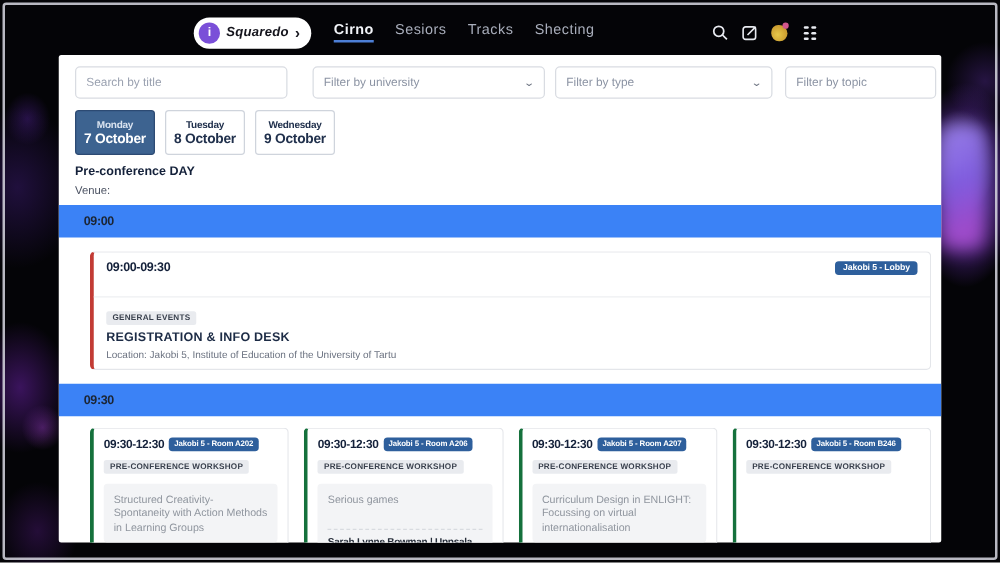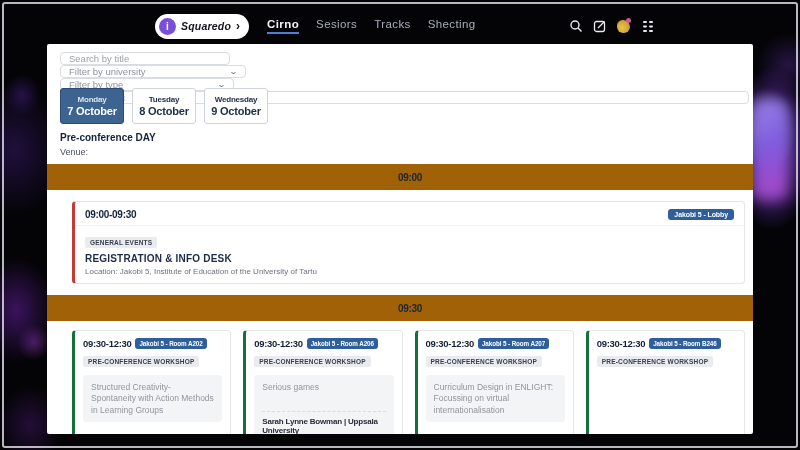--- a/index.html
+++ b/index.html
@@ -40,21 +40,21 @@
   .nav-ic { width:15px; height:15px; display:flex; align-items:center; justify-content:center; cursor:pointer; }
   .avatar-dot { width:13px; height:13px; border-radius:45% 55% 50% 50%;
     background:radial-gradient(circle at 40% 60%, #e8c84a 0%, #c99a2e 70%, #8a6a1a 100%); position:relative; }
   .avatar-dot::after { content:""; position:absolute; right:-1px; top:-2px; width:5px; height:5px; border-radius:50%; background:#d2568c; }
 
   
   .panel { position:relative; width:706px; height:390px; background:#ffffff; border-radius:2px; overflow:hidden;
     color:#1c2533; }
 
   
-  .filter-row { display:flex; margin:8px 0 0 13px; height:28px;flex-direction:column; }
+  .filter-row { display:flex; align-items:center; margin:8px 0 0 13px; height:28px; }
   .tf { height:26px; border:1px solid #d9dce2; border-radius:4px; background:#fff;
     font-size:9.5px; color:#8b93a3; display:flex; align-items:center; padding:0 8px; }
   input.tf { font-family:"Liberation Sans", sans-serif; outline:none; width:170px; margin-right:20px; }
   input.tf::placeholder { color:#9aa1b0; }
   .select { justify-content:space-between; cursor:pointer; }
   .sel-university { width:186px; margin-right:8px; }
   .sel-type { width:174px; margin-right:10px; }
   .sel-topic { flex:1; margin-right:4px; }
   .chev { font-size:8px; color:#6b7280; transform:scaleX(1.4); }
 
@@ -68,27 +68,27 @@
   .tab.selected { background:#3d6390; border-color:#2c4a73; color:#ffffff; }
   .tab.selected .day { color:#dbe4f0; }
 
   
   .venue { margin:8px 0 0 13px; }
   .venue .heading { font-size:10px; font-weight:bold; color:#14213a; }
   .venue .line { font-size:9px; color:#4a5161; margin-top:4px; }
   .venue .loc-bold { font-weight:bold; color:#14213a; }
 
   
-  .band { margin-top:7px; height:26px; background:#a16207; display:flex; align-items:center; padding-left:20px;justify-content:center; }
+  .band { margin-top:7px; height:26px; background:#3b82f6; display:flex; align-items:center; padding-left:20px; }
   .band + .band, .band.second { margin-top:11px; }
   .band .btime { font-size:10px; font-weight:bold; color:#1c2533; letter-spacing:-0.3px; }
 
   
   .gcard { margin:11px 8px 0 25px; border:1px solid #e4e6ea; border-left:3px solid #c23b34; border-radius:4px; background:#fff; }
-  .gcard .head { display:flex; justify-content:space-between; padding:7px 10px 5px; border-bottom:1px solid #eef0f2; }
+  .gcard .head { display:flex; justify-content:space-between; padding:7px 10px 17px; border-bottom:1px solid #eef0f2; }
   .trange { font-size:10px; font-weight:bold; color:#14213a; letter-spacing:-0.3px; }
   .badge { background:#2e5f9c; color:#fff; font-size:7px; font-weight:bold; padding:2px 6px; border-radius:3px; letter-spacing:-0.1px; white-space:nowrap; }
   .gcard .body { padding:5px 10px 7px; }
   .tagpill { display:inline-block; background:#e9ebef; color:#39404d; font-size:6.5px; font-weight:bold; padding:2px 5px; border-radius:2px; letter-spacing:0.2px; }
   .gtitle { font-size:10px; font-weight:600; color:#1c2b45; margin-top:4px; letter-spacing:0.2px; }
   .gloc { font-size:8px; color:#6b7280; margin-top:3px; }
 
   
   .wrow { display:grid; grid-template-columns:repeat(4,1fr); gap:12px; margin:9px 8px 0 25px; }
   .wcard { border:1px solid #e4e6ea; border-left:3px solid #15713c; border-radius:4px; background:#fff; padding:7px 8px 8px; }

